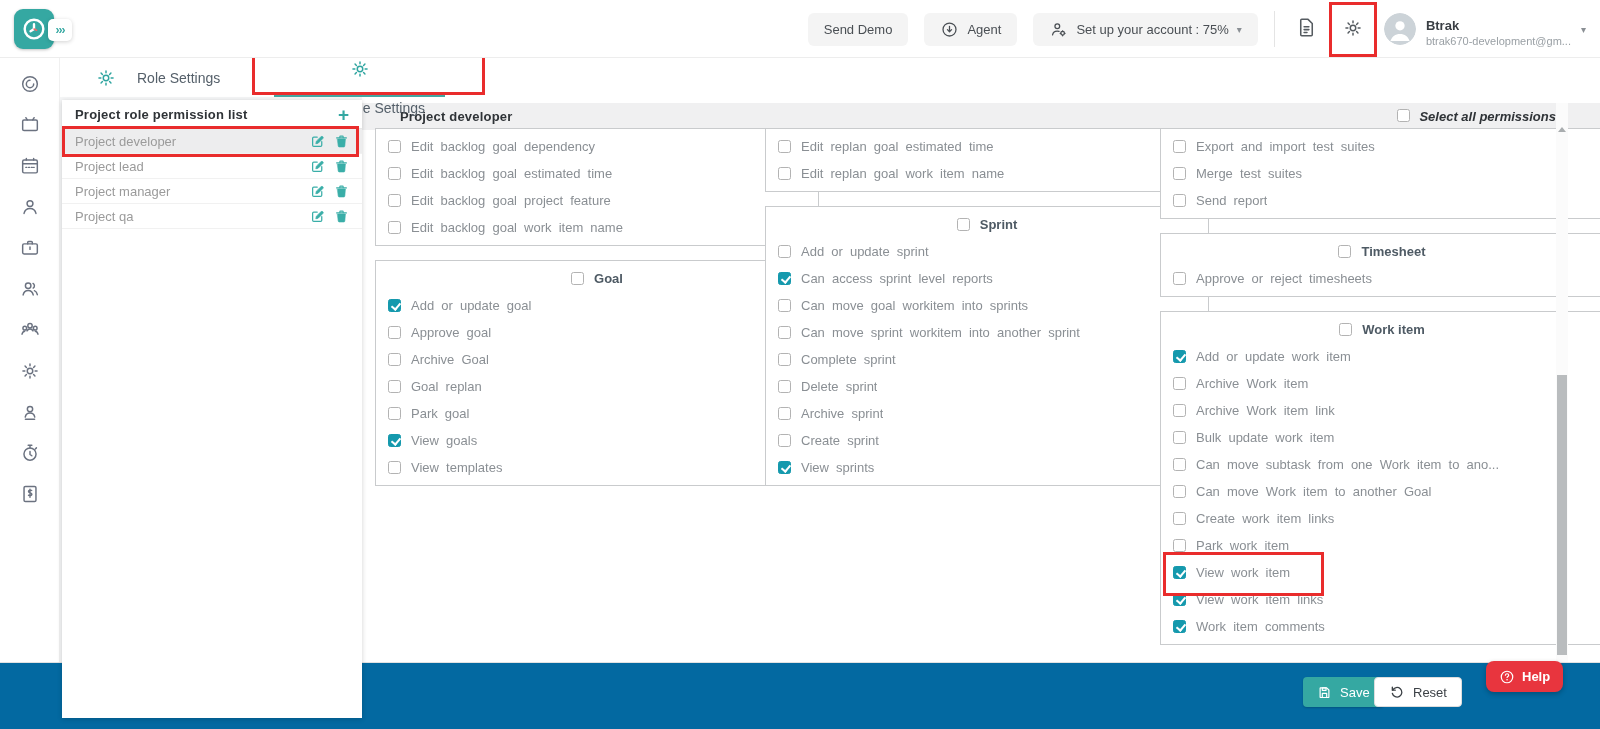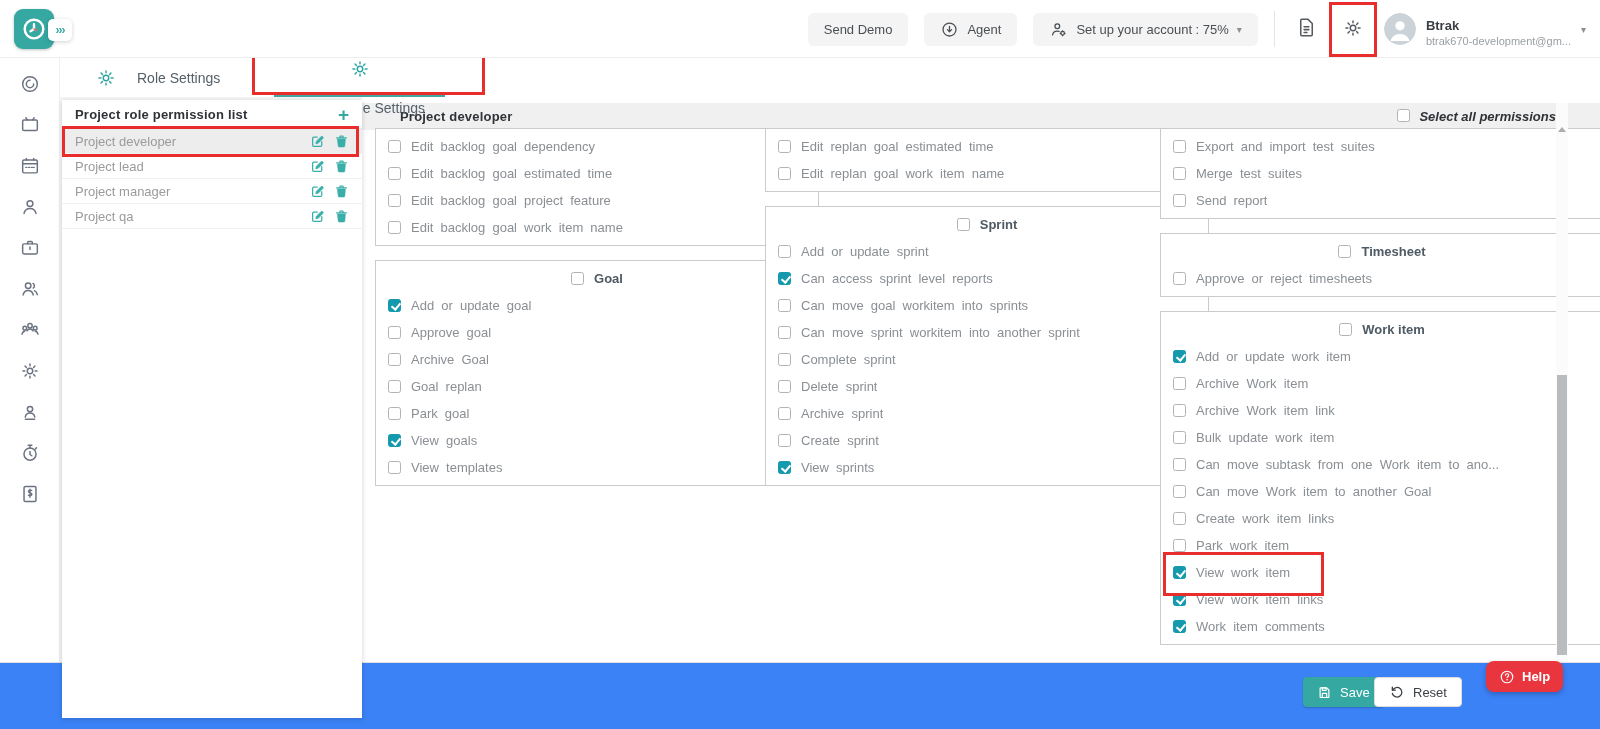--- a/index.html
+++ b/index.html
@@ -70,21 +70,21 @@
   .group-head .cb, .select-all .cb{margin-right:0;}
 
   
   .sbar{position:absolute;left:1556px;top:103px;width:12px;height:573px;background:#fbfbfb;z-index:2;}
   .sbar .thumb{position:absolute;left:1px;top:272px;width:10px;height:280px;background:#b9bcbe;}
   .sbar .arr{position:absolute;left:2px;width:0;height:0;border-left:4px solid transparent;border-right:4px solid transparent;}
   .sbar .arr.up{top:24px;border-bottom:5px solid #a9adaf;}
   .sbar .arr.down{bottom:4px;border-top:5px solid #a9adaf;}
 
   
-  .footer{position:absolute;left:0;top:662px;width:1600px;height:67px;background:#3b82f6;border-top:1px solid #e2e2e2;z-index:2;}
+  .footer{position:absolute;left:0;top:662px;width:1600px;height:67px;background:#0369a1;border-top:1px solid #e2e2e2;z-index:2;}
   .btn{position:absolute;height:30px;border-radius:4px;font-size:13px;display:flex;align-items:center;gap:8px;padding:0 14px;cursor:pointer;border:none;}
   .btn-save{left:1303px;top:14px;background:var(--teal);color:#fff;box-shadow:0 1px 2px rgba(0,0,0,.2);}
   .btn-reset{left:1374px;top:14px;background:#fff;color:#3c4146;border:1px solid #ddd;}
   .help-btn{position:absolute;left:1486px;top:661px;height:31px;padding:0 13px;border-radius:8px;background:var(--help-red);color:#fff;font-size:13px;font-weight:bold;display:flex;align-items:center;gap:7px;border:none;cursor:pointer;z-index:6;box-shadow:0 2px 5px rgba(0,0,0,.25);}
 </style>
 </head>
 <body>
 
 <div class="topbar">
   <div class="logo">

